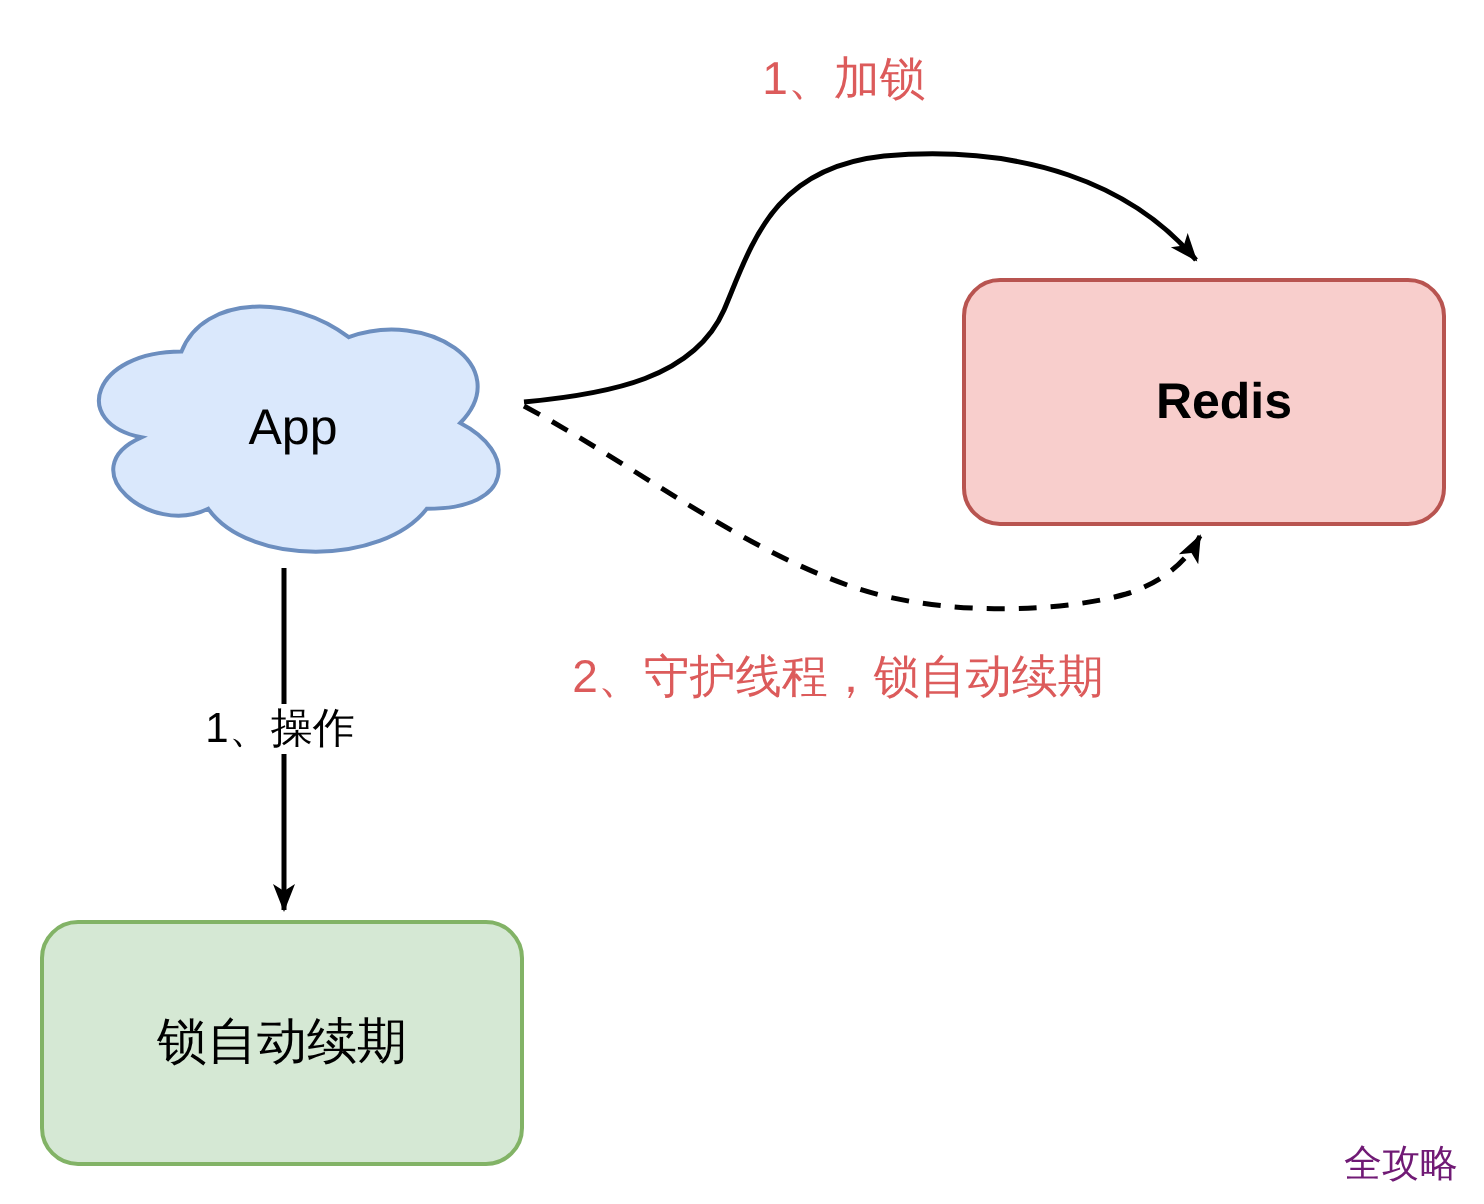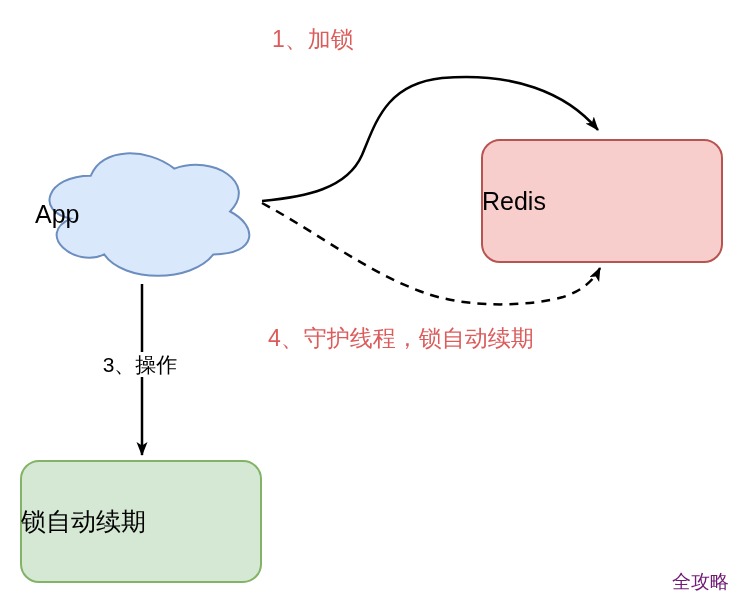--- a/index.html
+++ b/index.html
@@ -15,20 +15,21 @@
     background: #ffffff;
     overflow: hidden;
   }
   .canvas svg {
     position: absolute;
     left: 0;
     top: 0;
   }
   .label {
     position: absolute;
+    text-align: center;
     color: #000000;
     line-height: 1.2;
     white-space: nowrap;
   }
   .node-label {
     font-size: 25px;
   }
   .edge-label-red {
     font-size: 23px;
     color: #DC5B5B;
@@ -80,25 +81,25 @@
     <path d="M 262 203
              C 318 233 368 273 425 293
              C 470 309 532 306 563 297
              C 582 291 594 280 600 268" fill="none" stroke="#000000" stroke-width="2.5" stroke-dasharray="9 7" marker-end="url(#arrowhead)"></path>
 
     <path d="M 142 284 L 142 455" fill="none" stroke="#000000" stroke-width="2.5" marker-end="url(#arrowhead)"></path>
   </svg>
 
   <div class="label node-label" style="left:35px; top:199px; width:223px;">App</div>
 
-  <div class="label node-label" style="left:482px; top:186px; width:260px;">Redis</div>
+  <div class="label node-label" style="left:482px; top:186px; width:260px;font-weight:bold;">Redis</div>
 
   <div class="label node-label" style="left:21px; top:506px; width:240px;">锁自动续期</div>
 
   <div class="label edge-label-red" style="left:272px; top:26px; width:300px;">1、加锁</div>
 
-  <div class="label edge-label-red" style="left:268px; top:325px; width:302px;">4、守护线程，锁自动续期</div>
+  <div class="label edge-label-red" style="left:268px; top:325px; width:302px;">2、守护线程，锁自动续期</div>
 
-  <div class="label edge-label-black" style="left:140px; top:352px;">3、操作</div>
+  <div class="label edge-label-black" style="left:140px; top:352px;">1、操作</div>
 
   <div class="watermark" style="left:672px; top:569px;">全攻略</div>
 
 </div>
 
 </body></html>

